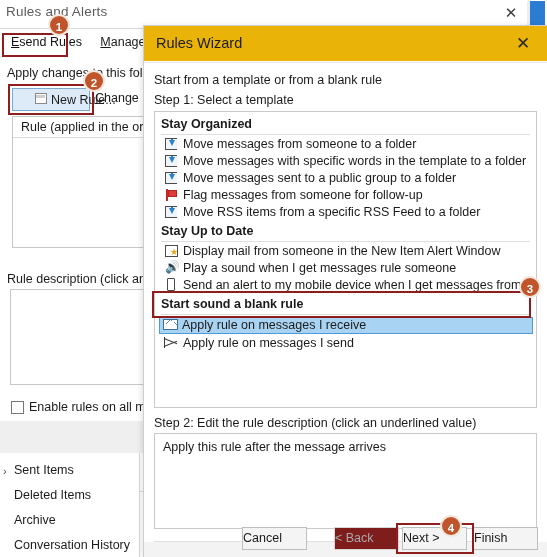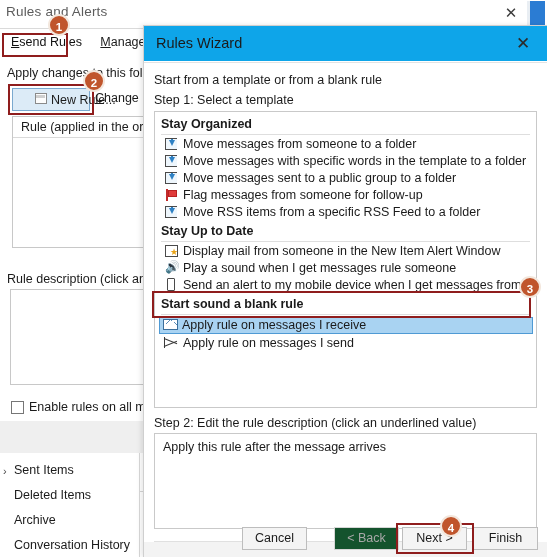--- a/index.html
+++ b/index.html
@@ -110,21 +110,21 @@
   .blue-sliver-in {
     position: absolute; left: 527px; top: 1px; width: 3px; height: 24px; background: #e9eef3;
   }
 
   
   .wizard {
     position: absolute; left: 143px; top: 25px; width: 404px; height: 532px;
     background: #ffffff; border: 1px solid #cfcfcf; border-right: none;
     box-shadow: -2px 0 5px rgba(0,0,0,.10);
   }
-  .wiz-titlebar { position: absolute; left:0; top:0; width: 403px; height: 35px; background: #0ea5e9; }
+  .wiz-titlebar { position: absolute; left:0; top:0; width: 403px; height: 35px; background: #eab308; }
   .wiz-title { position: absolute; left: 12px; top: 9px; font-size: 14.5px; color: #1b1b1b; }
   .wiz-close {
     position: absolute; right: 14px; top: 8px; width: 20px; height: 20px;
     font-size: 17px; color: #2b2b2b; text-align: center; line-height: 19px;
   }
   .wiz-hdr-line { position:absolute; left:0; top:36px; width:403px; height:1px; background:#e3e3e3;}
 
   .wiz-intro { position: absolute; left: 10px; top: 47px; font-size: 12.5px; color: #1b1b1b; }
   .wiz-step1 { position: absolute; left: 10px; top: 67px; font-size: 12.5px; color: #1b1b1b; }
 
@@ -185,23 +185,23 @@
   .desc-txt { position: absolute; left: 8px; top: 6px; font-size: 12.5px; color: #1b1b1b; }
 
   
   .wiz-foot-line { position: absolute; left: 10px; top: 515px; width: 383px; height: 1px; background:#e0e0e0;}
   .wiz-footer {
     position: absolute; left: 0; top: 516px; width: 403px; height: 40px; background: #f3f3f3;
   }
   .btn {
     position: absolute; top: 527px; height: 23px; width: 65px;
     border: 1px solid #bdbdbd; background: #f4f4f4;
-    font-size: 12.5px; color: #1b1b1b; text-align: center; line-height: 21px;
-  }
-  .btn-disabled { color: #a8a8a8; background: #14532d; border-color: #d6d6d6; }
+    font-size: 12.5px; color: #1b1b1b; text-align: left; line-height: 21px;
+  }
+  .btn-disabled { color: #a8a8a8; background: #7f1d1d; border-color: #d6d6d6; }
   #btn-cancel { left: 242px; }
   #btn-back   { left: 334px; }
   #btn-next   { left: 402px; }
   #btn-finish { left: 473px; }
 
   
   .anno-box {
     position: absolute; border: 2.5px solid #8f1d1d; background: transparent; pointer-events:none;
   }
   .badge {

